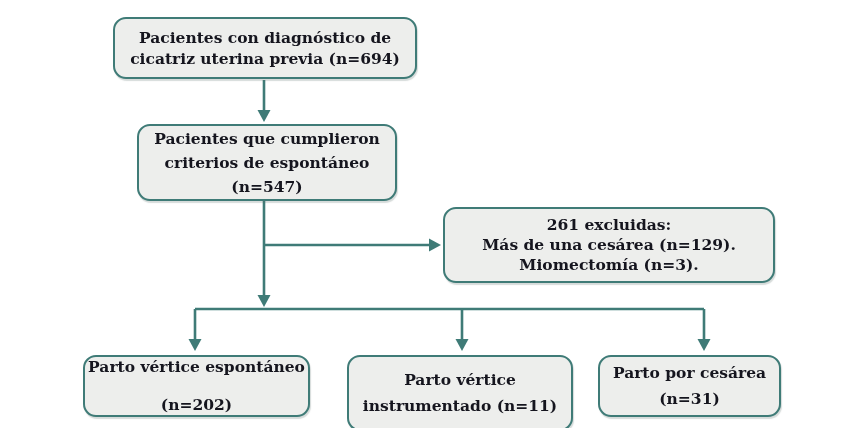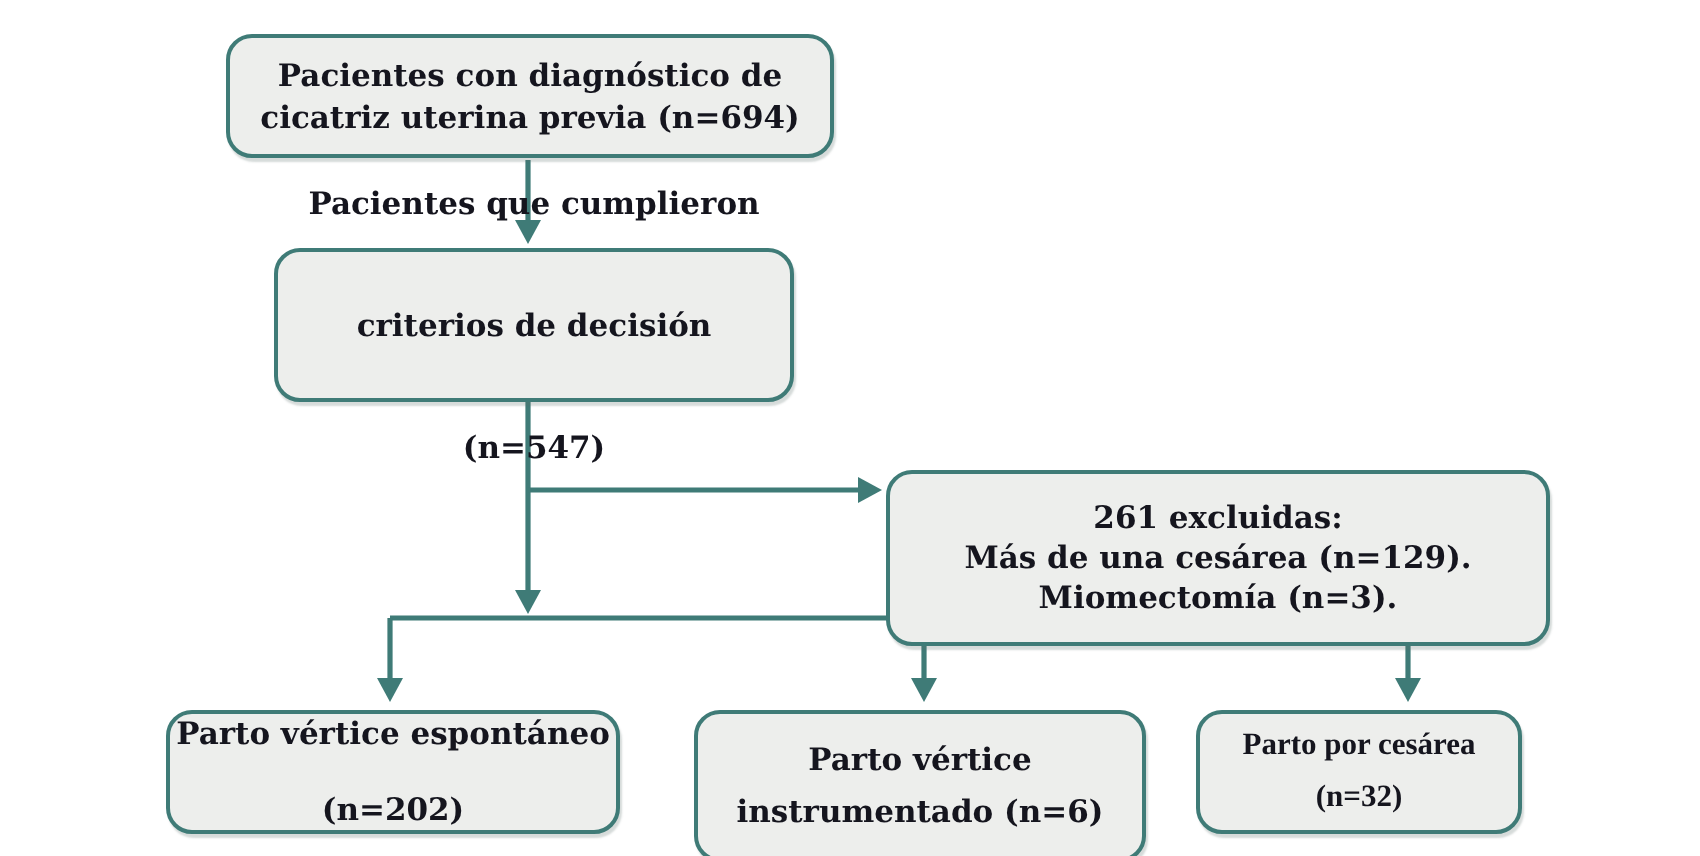--- a/index.html
+++ b/index.html
@@ -48,25 +48,25 @@
   }
   .box .line {
     white-space: nowrap;
     line-height: 21px;
   }
   .box.lh-tight .line { line-height: 20px; }
   .box.lh-mid   .line { line-height: 24px; }
   .box.lh-wide  .line { line-height: 26px; }
 
   #box-diagnosis    { left: 113px; top: 17px;  width: 304px; height: 62px; }
-  #box-inclusion    { left: 137px; top: 124px; width: 260px; height: 77px; gap: 37px; }
-  #box-excluded     { left: 443px; top: 207px; width: 332px; height: 88px; margin-top: 28px; }
+  #box-inclusion    { left: 137px; top: 124px; width: 260px; height: 77px; }
+  #box-excluded     { left: 443px; top: 207px; width: 332px; height: 76px; }
   #box-spontaneous  { left: 83px;  top: 355px; width: 227px; height: 62px; gap: 12px; }
   #box-instrumented { left: 347px; top: 355px; width: 226px; height: 76px; }
-  #box-cesarean     { left: 598px; top: 355px; width: 163px; height: 62px; font-family: Liberation Serif, serif; }
+  #box-cesarean     { left: 598px; top: 355px; width: 183px; height: 62px; }
 </style>
 </head>
 <body>
 
 <div class="canvas">
 
   <svg class="connector-layer" viewBox="0 0 850 428" xmlns="http://www.w3.org/2000/svg">
 
     <path d="M264,80 V111" stroke="#3F7B77"></path>
     <polygon points="264,122 257.5,110 270.5,110" fill="#3F7B77"></polygon>
@@ -89,38 +89,38 @@
     <polygon points="704,351 697.5,339 710.5,339" fill="#3F7B77"></polygon>
   </svg>
 
   <div class="box" id="box-diagnosis">
     <div class="line">Pacientes con diagnóstico de</div>
     <div class="line">cicatriz uterina previa (n=694)</div>
   </div>
 
   <div class="box lh-mid" id="box-inclusion">
     <div class="line">Pacientes que cumplieron</div>
-    <div class="line">criterios de decisión</div>
+    <div class="line">criterios de espontáneo</div>
     <div class="line">(n=547)</div>
   </div>
 
   <div class="box lh-tight" id="box-excluded">
     <div class="line">261 excluidas:</div>
     <div class="line">Más de una cesárea (n=129).</div>
     <div class="line">Miomectomía (n=3).</div>
   </div>
 
   <div class="box lh-wide" id="box-spontaneous">
     <div class="line">Parto vértice espontáneo</div>
     <div class="line">(n=202)</div>
   </div>
 
   <div class="box lh-wide" id="box-instrumented">
     <div class="line">Parto vértice</div>
-    <div class="line">instrumentado (n=6)</div>
+    <div class="line">instrumentado (n=11)</div>
   </div>
 
   <div class="box lh-wide" id="box-cesarean">
     <div class="line">Parto por cesárea</div>
-    <div class="line">(n=32)</div>
+    <div class="line">(n=31)</div>
   </div>
 
 </div>
 
 </body></html>

